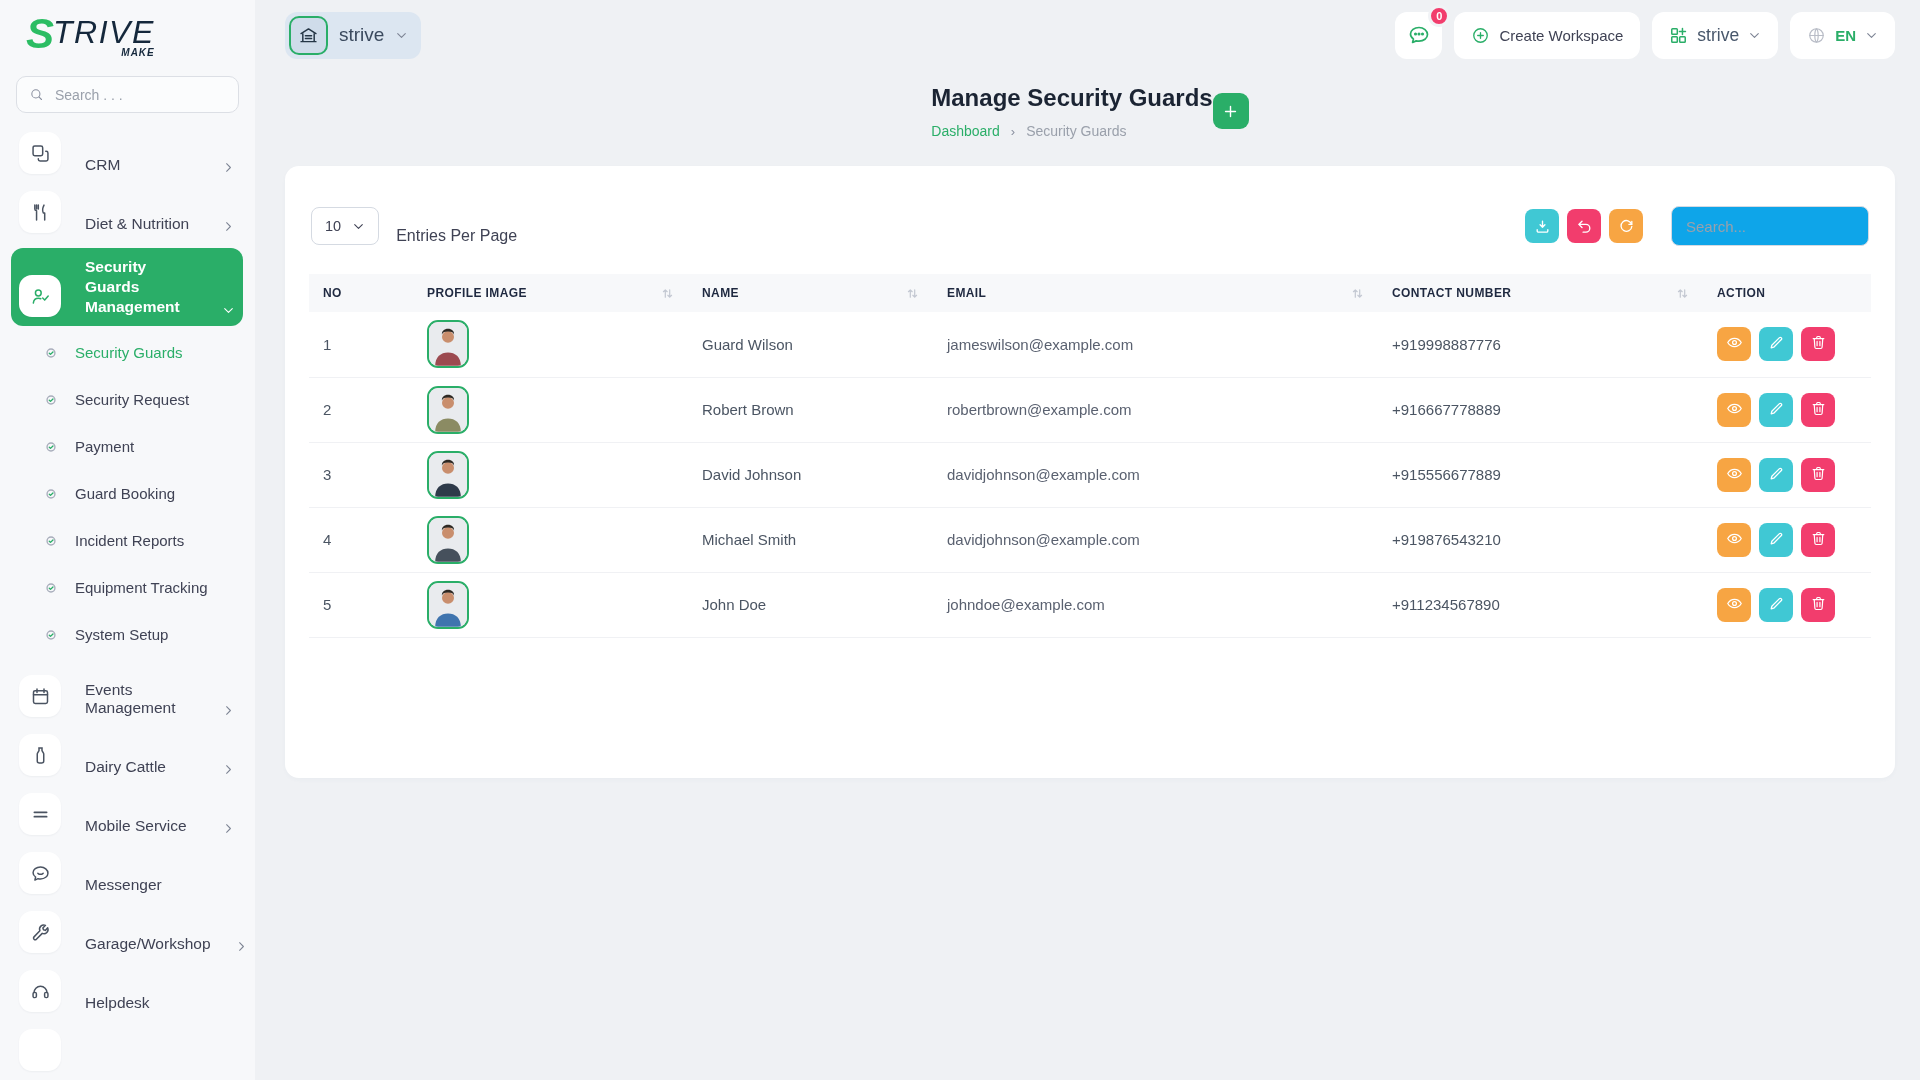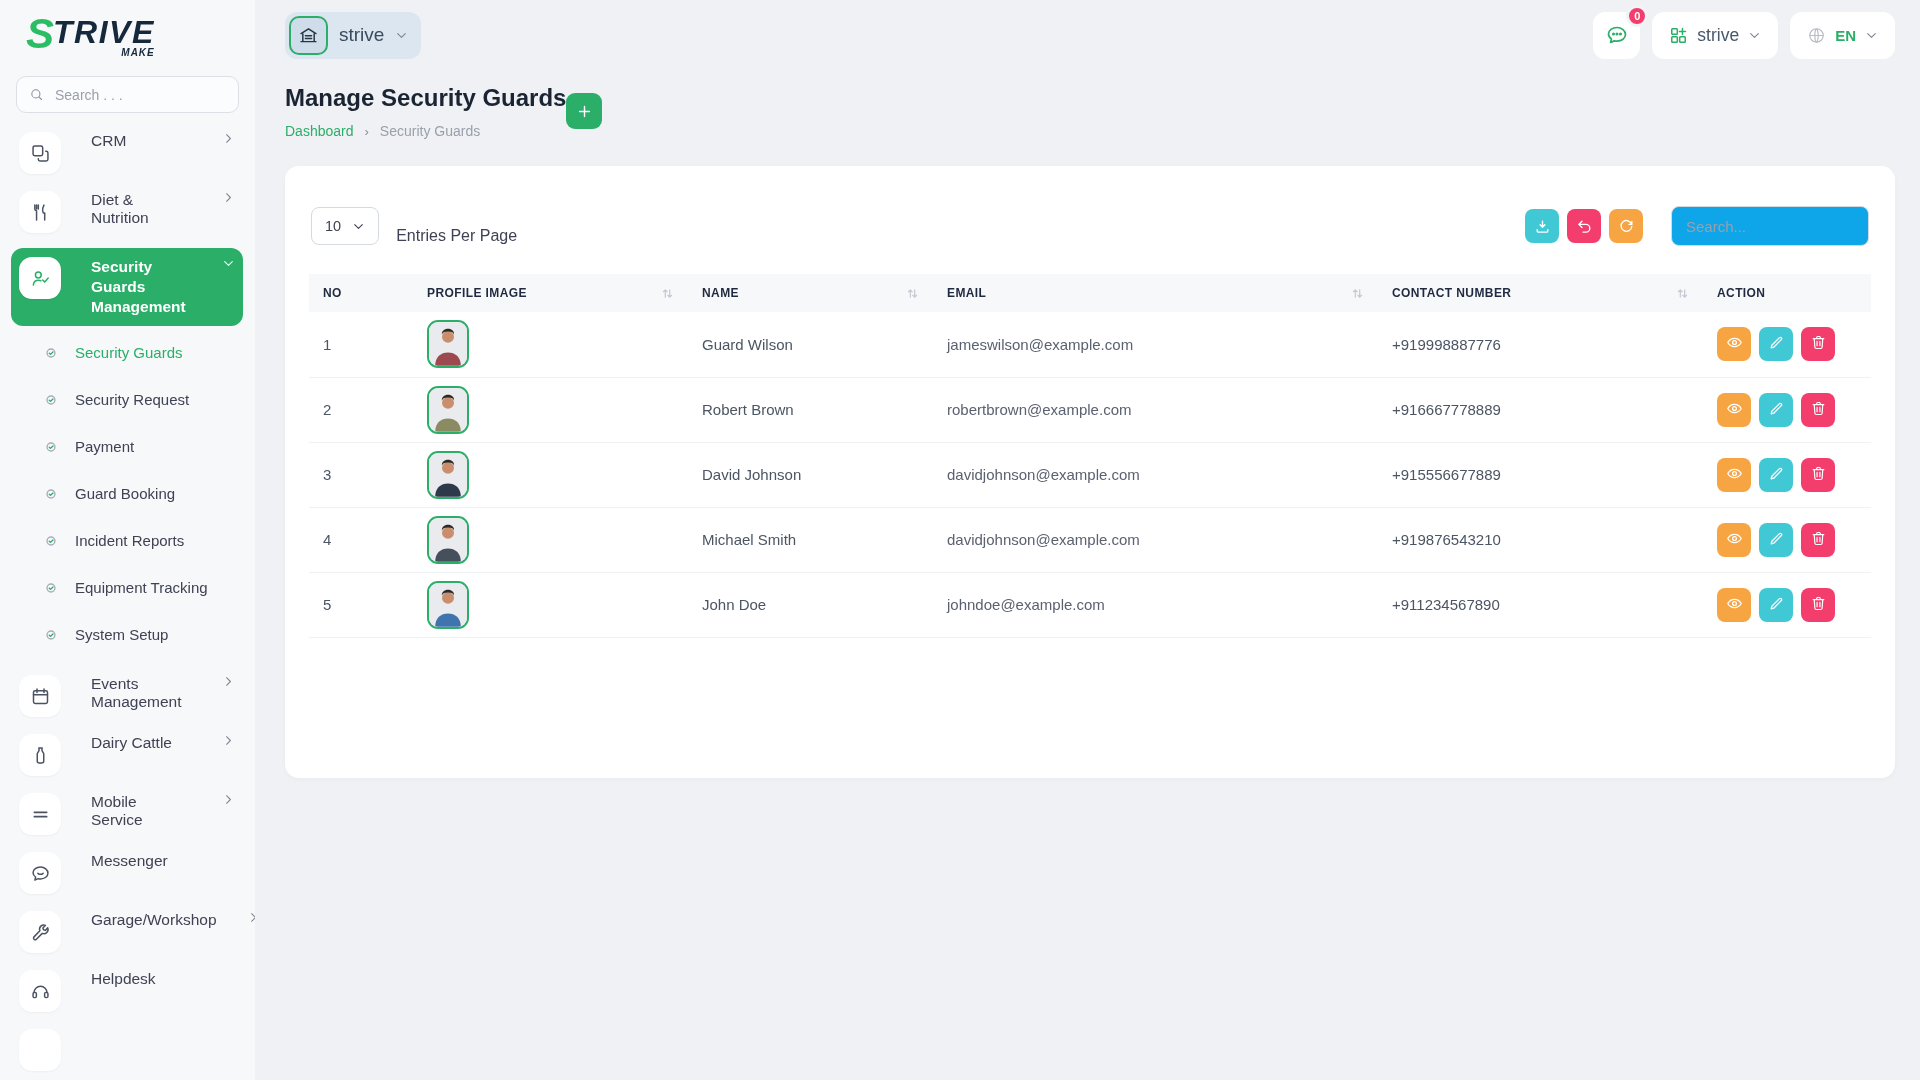--- a/index.html
+++ b/index.html
@@ -6,29 +6,29 @@
   html,body{margin:0;padding:0;width:1920px;height:1080px;overflow:hidden;
     background:#eff1f4;font-family:"Liberation Sans","DejaVu Sans",sans-serif;color:#3f4254;}
   .app{display:flex;width:100%;height:100%}
 
   
   .sidebar{width:255px;min-width:255px;height:100%;background:#f7f8fa;overflow:hidden}
   .logo{display:flex;align-items:flex-start;padding:16px 0 8px 26px;cursor:pointer}
   .logo-col{display:flex;flex-direction:column}
   .logo-row{display:flex;align-items:baseline}
   .logo-s{font-size:42px;font-weight:800;font-style:italic;color:#2bbd63;line-height:.85;letter-spacing:-1px}
-  .logo-rest{font-size:32px;font-weight:700;font-style:italic;color:#15283c;letter-spacing:1.5px;line-height:1}
+  .logo-rest{font-size:32px;font-weight:400;font-style:italic;color:#15283c;letter-spacing:1.5px;line-height:1}
   .logo-tag{font-size:10px;font-style:italic;font-weight:700;color:#15283c;text-align:right;margin-top:-1px;letter-spacing:1px}
   .search-wrap{margin:10px 16px 0;display:flex;align-items:center;gap:9px;height:37px;
     border:1px solid #dcdfe5;border-radius:10px;background:#fbfcfd;padding:0 12px;color:#8a90a0}
   .search-wrap svg{width:15px;height:15px}
   .search-wrap input{border:none;outline:none;background:transparent;font-size:14px;width:100%;color:#3f4254;font-family:inherit}
   input::placeholder{color:#9aa0ab}
   .menu{padding:17px 12px 0 17px}
-  .menu-item{display:flex;align-items:flex-start;gap:30px;margin-bottom:13px;padding:2px 8px 2px 2px;
+  .menu-item{display:flex;align-items:flex-end;gap:24px;margin-bottom:13px;padding:2px 8px 2px 2px;
     border-radius:12px;font-size:15.5px;font-weight:500;color:#3f4254;cursor:pointer}
   .icon-box{width:42px;height:42px;min-width:42px;border-radius:13px;background:#fff;display:flex;
     align-items:center;justify-content:center;color:#4a5361;box-shadow:0 1px 2px rgba(40,50,70,.05)}
   .icon-box svg{width:21px;height:21px}
   .menu-item .chev{margin-left:auto;color:#7d8494;display:flex}
   .chev svg{width:13px;height:13px}
   .menu-item.active{background:#2aae68;color:#fff;padding:9px 8px 9px 8px;margin:0 0 18px -6px}
   .menu-item.active .icon-box{color:#2aae68}
   .menu-item.active .label{font-weight:700;line-height:1.3;max-width:122px}
   .menu-item.active .chev{color:#fff}
@@ -55,21 +55,21 @@
     color:#fff;font-size:11px;font-weight:700;display:flex;align-items:center;justify-content:center;border:3px solid #f1f3f6}
   .pill{display:flex;align-items:center;gap:9px;height:47px;background:#fff;border-radius:12px;padding:0 17px;
     font-size:15px;color:#3f4254;cursor:pointer}
   .p-icon{display:flex;color:#2aae68}
   .p-icon svg{width:19px;height:19px}
   .pill .chev{color:#7d8494;display:flex}
   .pill.ws-select .pill-label{font-size:17.5px;color:#48576b}
   .pill.lang .p-icon{color:#b9bdc7}
   .pill.lang .pill-label{color:#2aae68;font-weight:700}
 
-  .page-head{display:flex;justify-content:flex-start;margin-top:14px}
+  .page-head{display:flex;justify-content:center;margin-top:14px}
   .page-title{font-size:24px;font-weight:700;color:#1b2433;margin:0}
   .breadcrumb{display:flex;gap:11px;align-items:center;margin-top:11px;font-size:14px}
   .bc-link{color:#2aae68;cursor:pointer}
   .bc-sep{color:#8a90a0;font-size:13px}
   .bc-cur{color:#9aa0ab}
   .add-btn{width:36px;height:36px;border-radius:9px;background:#2aae68;color:#fff;display:flex;
     align-items:center;justify-content:center;margin-top:9px;cursor:pointer}
   .add-btn svg{width:17px;height:17px}
 
   .card{background:#fff;border-radius:14px;margin-top:27px;padding:26px 24px 30px;height:612px;
@@ -348,20 +348,31 @@
         <div class="icon-pill">
           <span style="display: flex;">
               <svg viewBox="0 0 24 24" fill="none" stroke="currentColor" stroke-width="1.7" stroke-linecap="round" stroke-linejoin="round">
                 <path d="M12 4.5c-4.7 0-8.5 2.9-8.5 6.6 0 2 1.1 3.7 2.9 4.9l-.8 3.5 3.6-1.6c.9.2 1.8.3 2.8.3 4.7 0 8.5-2.9 8.5-6.6S16.7 4.5 12 4.5z"></path>
                 <circle cx="8.5" cy="11" r=".7" fill="currentColor"></circle>
                 <circle cx="12" cy="11" r=".7" fill="currentColor"></circle>
                 <circle cx="15.5" cy="11" r=".7" fill="currentColor"></circle>
               </svg>
             </span>
           <span class="badge">0</span>
+        </div>
+        <div class="pill">
+          <span class="p-icon">
+              <span style="display: flex;">
+                <svg viewBox="0 0 24 24" fill="none" stroke="currentColor" stroke-width="1.7" stroke-linecap="round" stroke-linejoin="round">
+                  <circle cx="12" cy="12" r="8.5"></circle>
+                  <path d="M12 8.5v7M8.5 12h7"></path>
+                </svg>
+              </span>
+            </span>
+          <span class="pill-label">Create Workspace</span>
         </div>
         <div class="pill ws-select">
           <span class="p-icon">
               <span style="display: flex;">
                 <svg viewBox="0 0 24 24" fill="none" stroke="currentColor" stroke-width="1.9" stroke-linecap="round" stroke-linejoin="round">
                   <rect x="3.5" y="3.5" width="7" height="7" rx="1"></rect>
                   <rect x="3.5" y="13.5" width="7" height="7" rx="1"></rect>
                   <rect x="13.5" y="13.5" width="7" height="7" rx="1"></rect>
                   <path d="M17 3.2v7.6M13.2 7h7.6"></path>
                 </svg>

